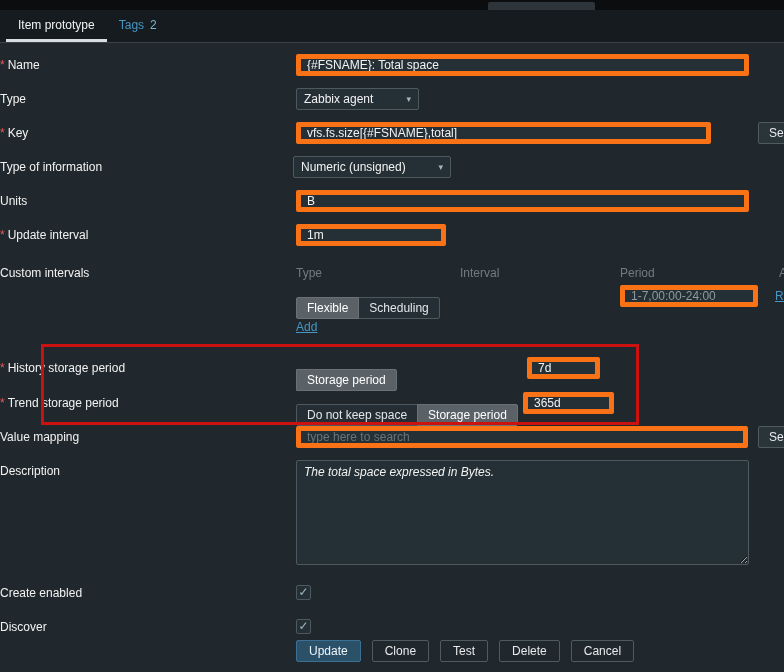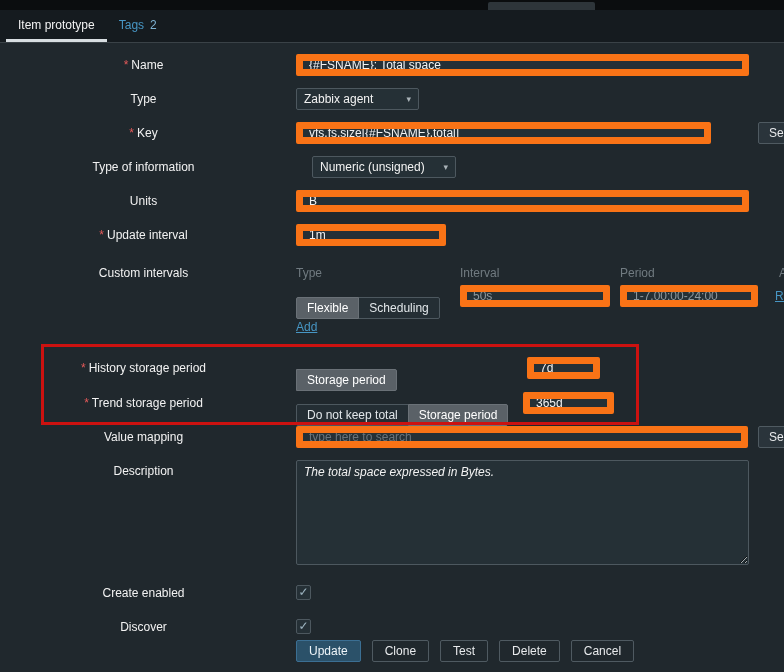--- a/index.html
+++ b/index.html
@@ -14,24 +14,24 @@
   .topbar-btn { position:absolute; left:488px; top:2px; width:107px; height:8px; background:#2e353a; border-radius:2px 2px 0 0; }
   
   .tabbar { position:absolute; top:10px; left:0; width:784px; height:33px; background:#151b1f;
     border-bottom:1px solid #3a4247; display:flex; align-items:stretch; padding-left:6px; }
   .tab { display:flex; align-items:center; padding:12px 12px; color:#4796c4; cursor:pointer;
     border-bottom:3px solid transparent; }
   .tab.active { color:#f2f2f2; border-bottom-color:#d8dee1; }
   .tab .count { margin-left:6px; color:#7fb3d2; }
   
   .frow { position:absolute; left:0; width:784px; height:24px; }
-  .flabel { position:absolute; left:0; top:0; width:287px; text-align:center; line-height:22px; color:#f2f2f2; }
+  .flabel { position:absolute; left:0; top:0; width:287px; text-align:left; line-height:22px; color:#f2f2f2; }
   .req { color:#e45959; margin-right:3px; }
   .tinput {
-    position:absolute; top:0; height:22px; background:#253036; border:7px solid #f97316;
+    position:absolute; top:0; height:22px; background:#253036; border:5px solid #f97316;
     border-radius:2px; color:#f2f2f2; font-family:"Liberation Sans", sans-serif; font-size:12px;
     padding:0 6px; outline:none;
   }
   .tinput::placeholder { color:#68737a; }
   .tinput.val-muted { color:#8f999e; }
   .select {
     position:absolute; top:0; height:22px; background:#253036; border:1px solid #4d585f;
     border-radius:2px; display:flex; align-items:center; justify-content:space-between;
     padding:0 7px; cursor:pointer;
   }
@@ -105,21 +105,21 @@
 <div class="frow" style="top:122px">
   <div class="flabel">
     <span class="req">*</span><span>Key</span>
   </div>
   <input class="tinput" style="left: 296px; width: 415px;" value="vfs.fs.size[{#FSNAME},total]">
   <button class="btn btn-select" style="left:758px">Select</button>
 </div>
 
 <div class="frow" style="top:156px">
   <div class="flabel"><span>Type of information</span></div>
-  <div class="select" style="left:312px; width:144px">
+  <div class="select" style="left:293px; width:158px">
     <span>Numeric (unsigned)</span>
     <span class="arrow">▾</span>
   </div>
 </div>
 
 <div class="frow" style="top:190px">
   <div class="flabel"><span>Units</span></div>
   <input class="tinput" style="left: 296px; width: 453px;" value="B">
 </div>
 
@@ -136,21 +136,20 @@
   <span class="thcell" style="left:460px">Interval</span>
   <span class="thcell" style="left:620px">Period</span>
   <span class="thcell" style="left:779px">Action</span>
 </div>
 
 <div class="frow" style="top:285px">
   <div class="seg" style="left:296px">
     <span class="opt sel">Flexible</span>
     <span class="opt">Scheduling</span>
   </div>
-  <input class="tinput val-muted" style="left: 460px; width: 150px;" value="50s">
   <input class="tinput val-muted" style="left: 620px; width: 138px;" value="1-7,00:00-24:00">
   <span class="link" style="position:absolute; left:775px; top:0; line-height:22px; white-space:nowrap">Remove</span>
 </div>
 
 <div class="frow" style="top:318px">
   <span class="link" style="position:absolute; left:296px; top:0; line-height:18px">Add</span>
 </div>
 
 <div class="frow" style="top:357px">
   <div class="flabel">
@@ -160,21 +159,21 @@
     <span class="opt sel">Storage period</span>
   </div>
   <input class="tinput" style="left: 527px; width: 73px;" value="7d">
 </div>
 
 <div class="frow" style="top:392px">
   <div class="flabel">
     <span class="req">*</span><span>Trend storage period</span>
   </div>
   <div class="seg" style="left:296px">
-    <span class="opt">Do not keep total</span>
+    <span class="opt">Do not keep space</span>
     <span class="opt sel">Storage period</span>
   </div>
   <input class="tinput" style="left: 523px; width: 91px;" value="365d">
 </div>
 
 <div class="annotation"></div>
 
 <div class="frow" style="top:426px">
   <div class="flabel"><span>Value mapping</span></div>
   <input class="tinput" style="left: 296px; width: 452px;" placeholder="type here to search">

